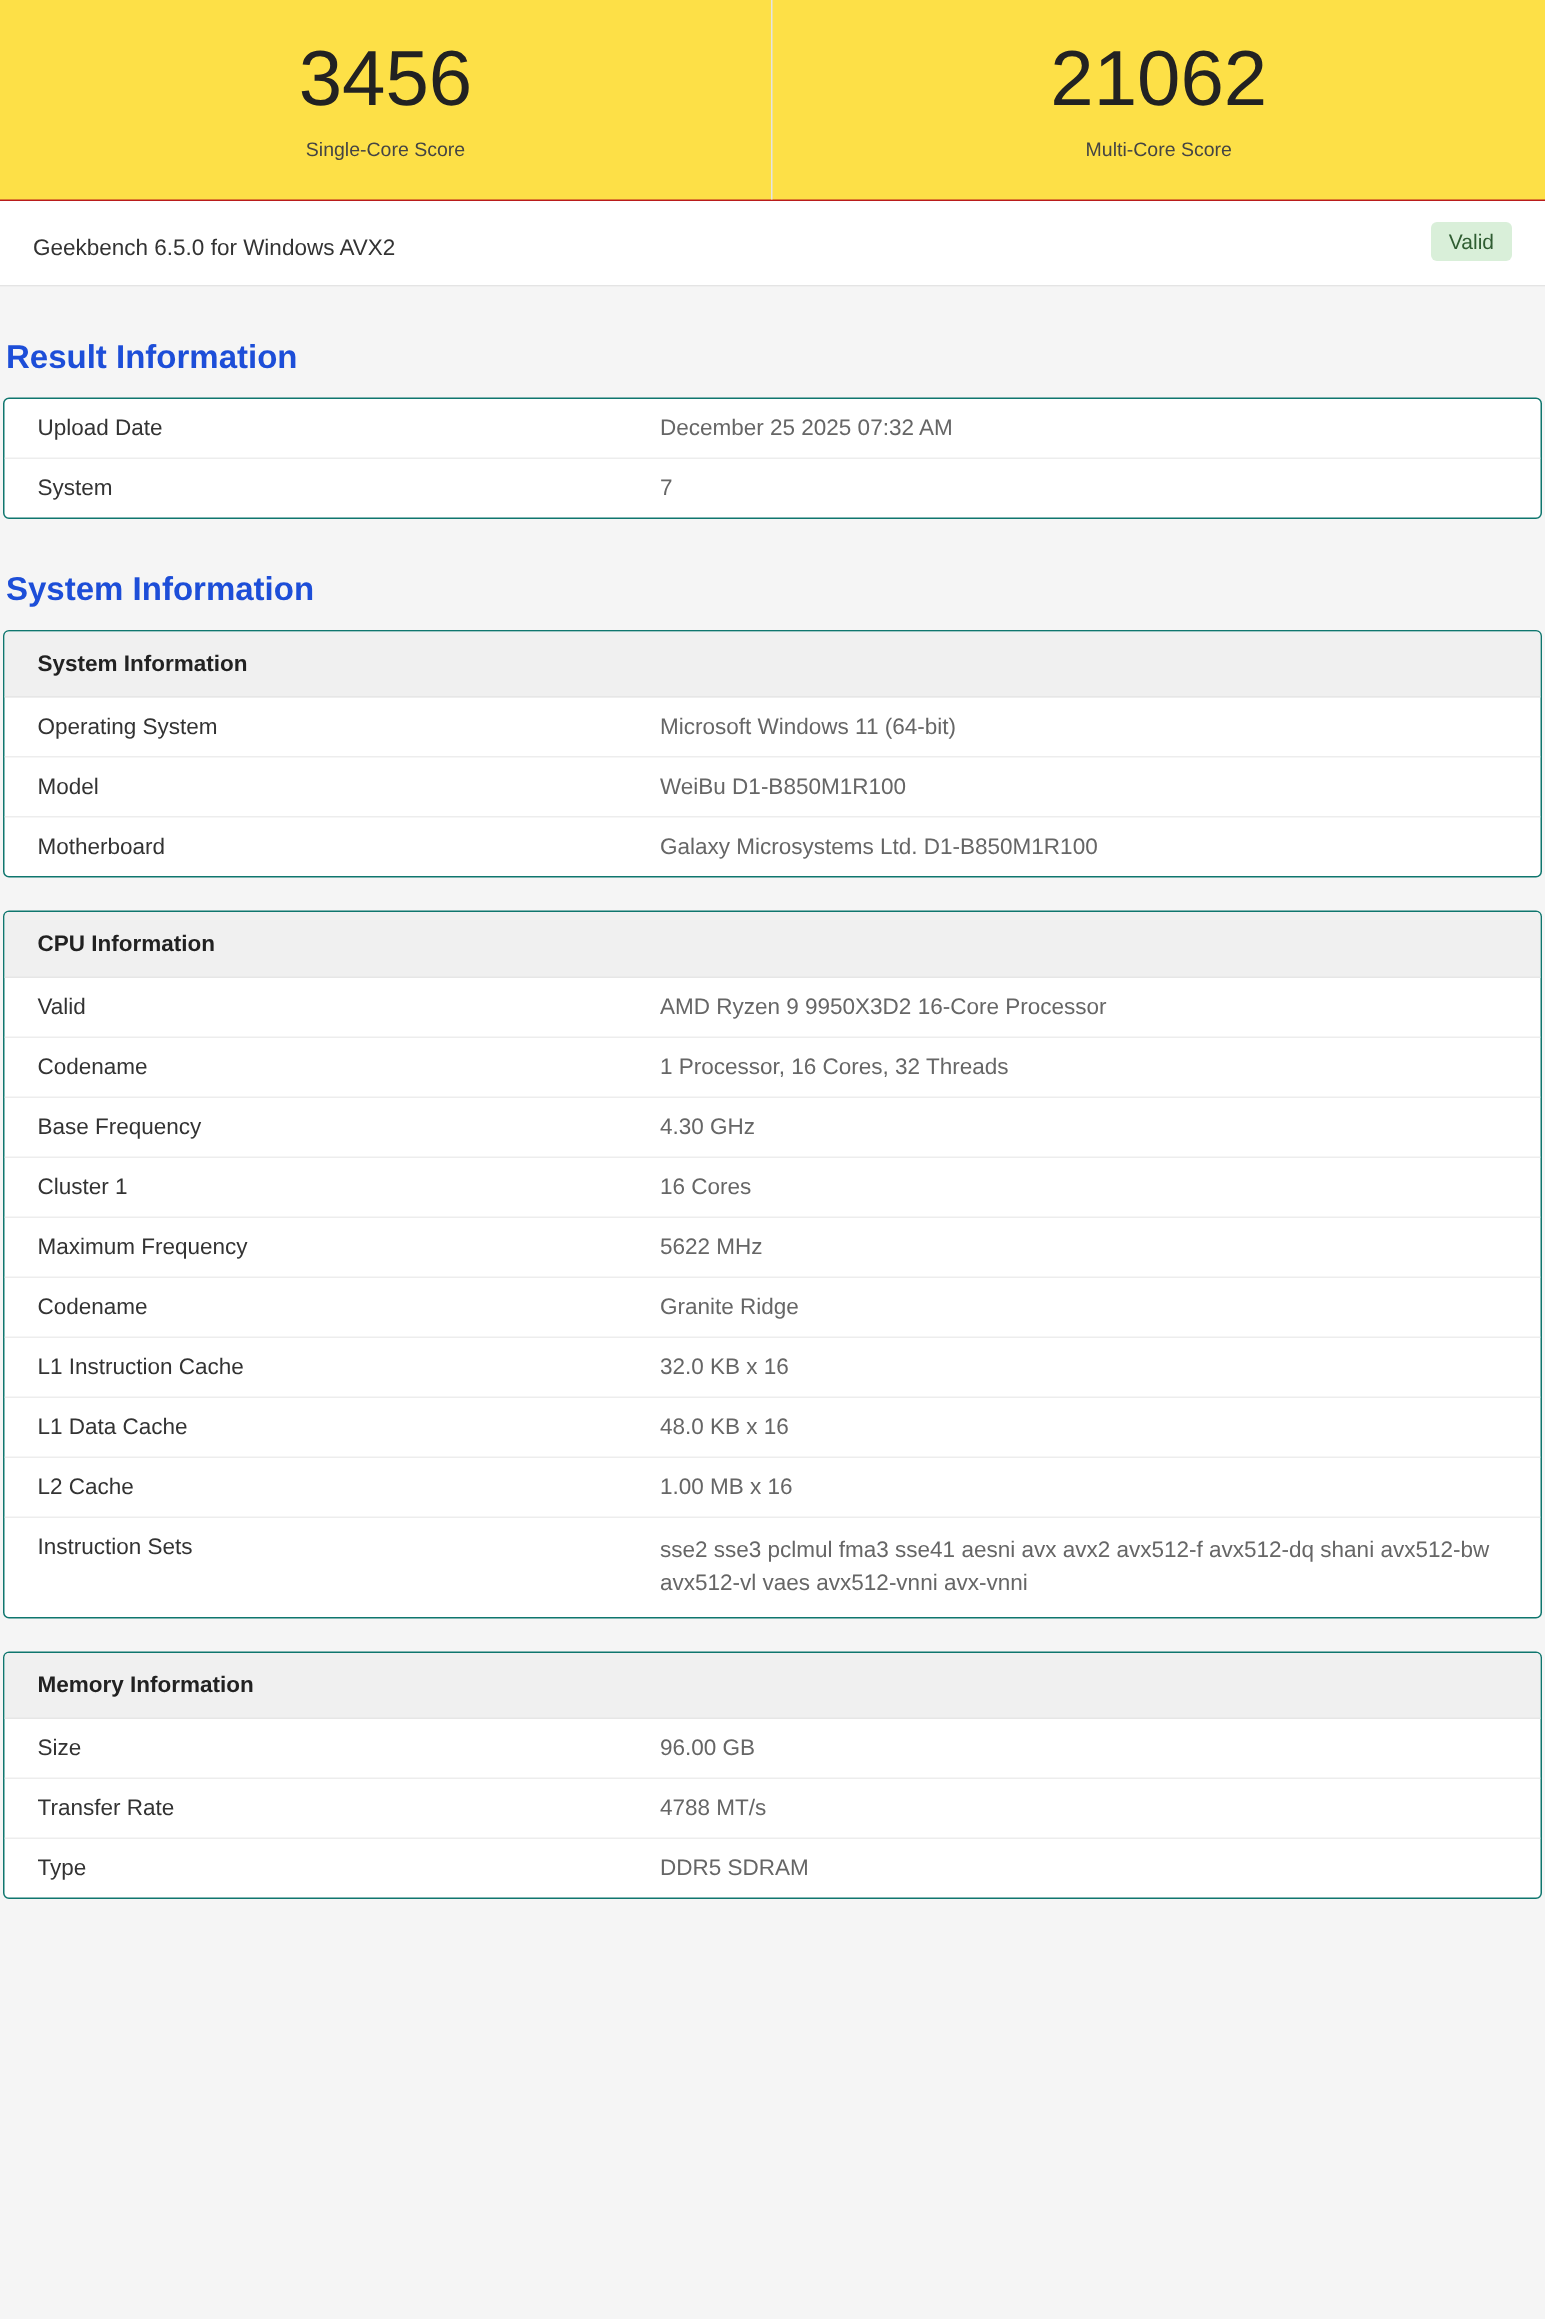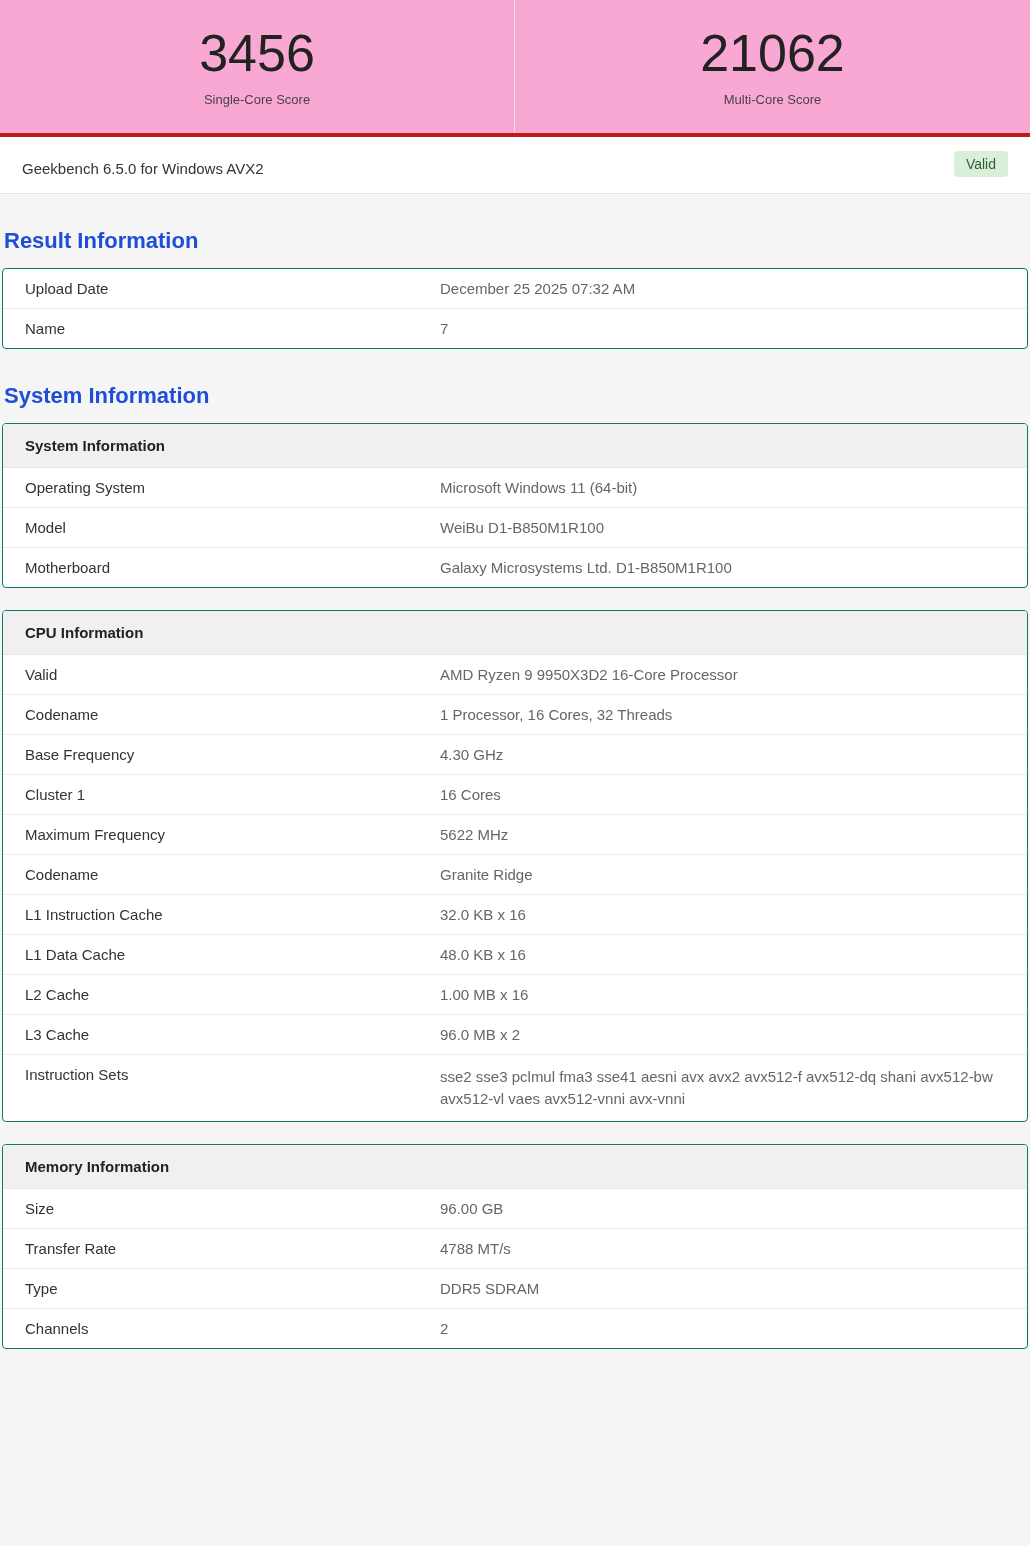--- a/index.html
+++ b/index.html
@@ -13,22 +13,22 @@
   .page {
     width: 1030px;
     min-height: 1546px;
     position: relative;
     background: #f5f5f5;
   }
 
   
   .scores {
     display: flex;
-    background: #f9a8d4;
-    border-bottom: 4px solid #b91c1c;
+    background: #fde047;
+    border-bottom: 1px solid #b91c1c;
   }
   .score-cell {
     flex: 1 1 50%;
     text-align: center;
     padding: 24px 10px 26px 10px;
   }
   .score-cell.left { border-right: 1px solid #e4e4e4; }
   .score-value {
     font-size: 52px;
     line-height: 58px;
@@ -132,21 +132,21 @@
   <div style="padding: 0 2px;">
     <div class="section-title">Result Information</div>
     <div class="card">
       <table class="kv">
         <tbody>
             <tr>
           <td class="k">Upload Date</td>
           <td class="v">December 25 2025 07:32 AM</td>
         </tr>
         <tr>
-          <td class="k">Name</td>
+          <td class="k">System</td>
           <td class="v">7</td>
         </tr>
       </tbody>
         </table>
     </div>
 
     <div class="section-title">System Information</div>
 
     <div class="card">
       <div class="card-header">System Information</div>
@@ -202,24 +202,20 @@
         </tr>
         <tr>
           <td class="k">L1 Data Cache</td>
           <td class="v">48.0 KB x 16</td>
         </tr>
         <tr>
           <td class="k">L2 Cache</td>
           <td class="v">1.00 MB x 16</td>
         </tr>
         <tr>
-          <td class="k">L3 Cache</td>
-          <td class="v">96.0 MB x 2</td>
-        </tr>
-        <tr>
           <td class="k">Instruction Sets</td>
           <td class="v wrap-val">sse2 sse3 pclmul fma3 sse41 aesni avx avx2 avx512-f avx512-dq shani avx512-bw avx512-vl vaes avx512-vnni avx-vnni</td>
         </tr>
       </tbody>
         </table>
     </div>
 
     <div class="card">
       <div class="card-header">Memory Information</div>
       <table class="kv">
@@ -229,22 +225,18 @@
           <td class="v">96.00 GB</td>
         </tr>
         <tr>
           <td class="k">Transfer Rate</td>
           <td class="v">4788 MT/s</td>
         </tr>
         <tr>
           <td class="k">Type</td>
           <td class="v">DDR5 SDRAM</td>
         </tr>
-        <tr>
-          <td class="k">Channels</td>
-          <td class="v">2</td>
-        </tr>
       </tbody>
         </table>
     </div>
   </div>
 
 </div>
 
 </body></html>

